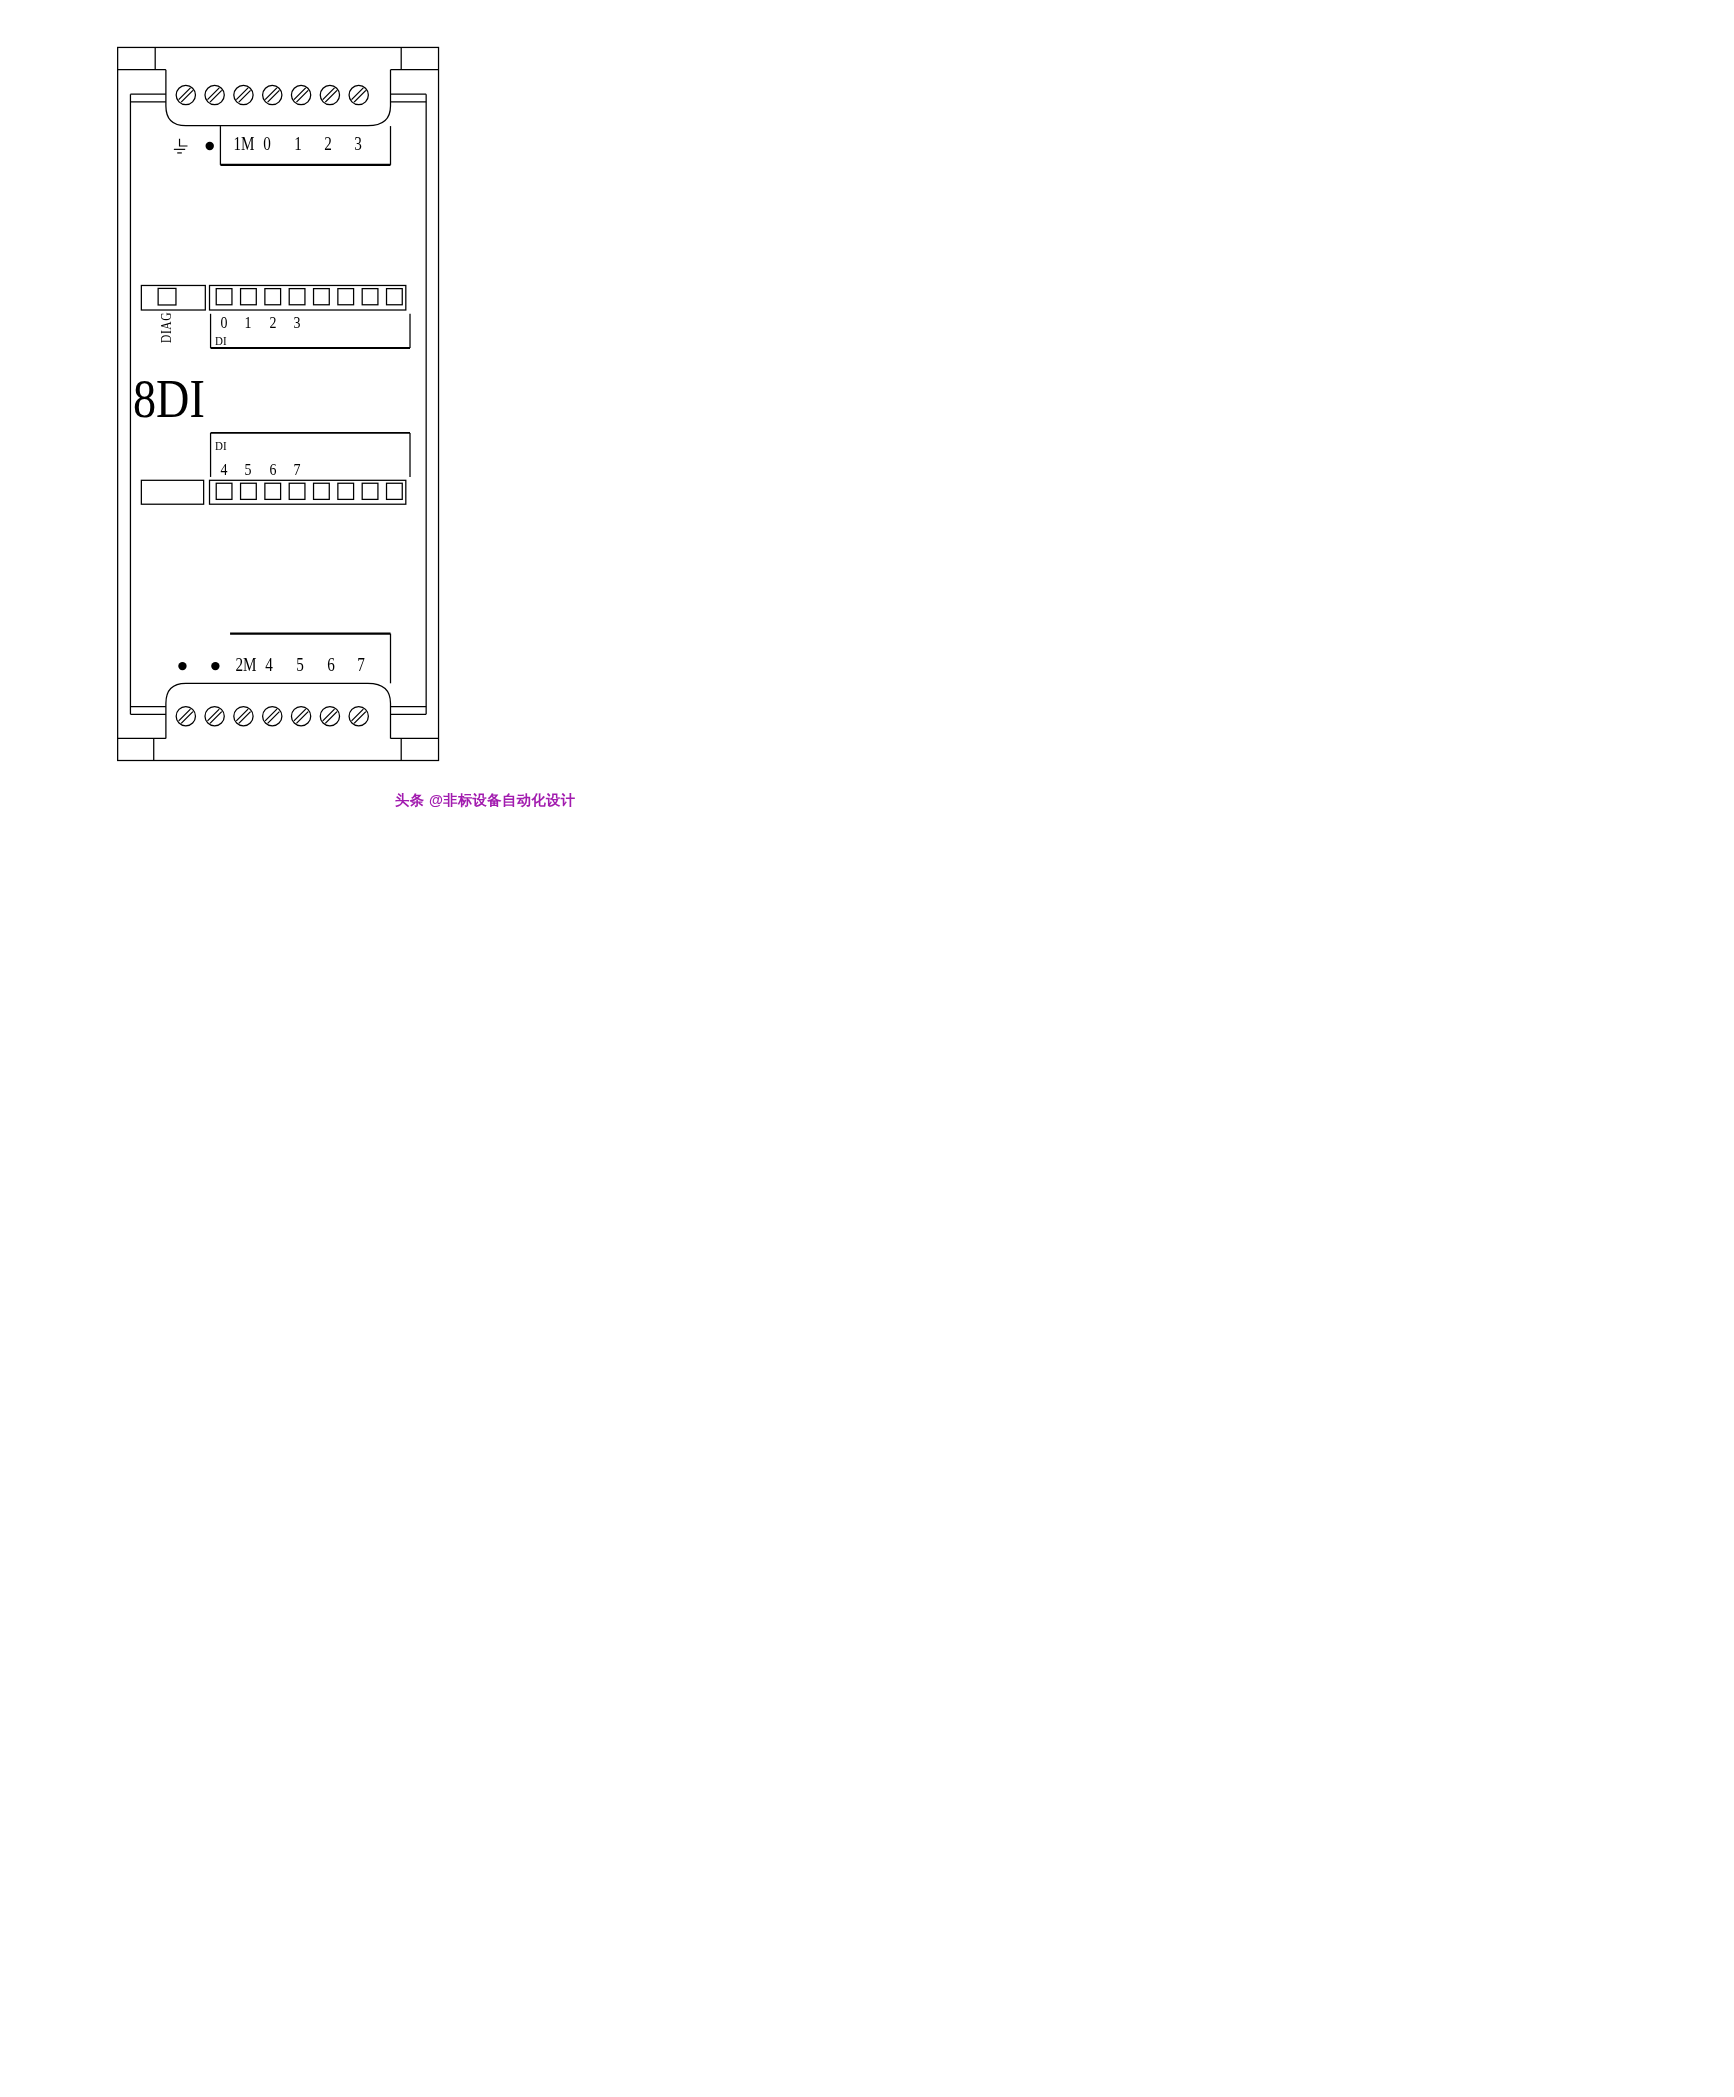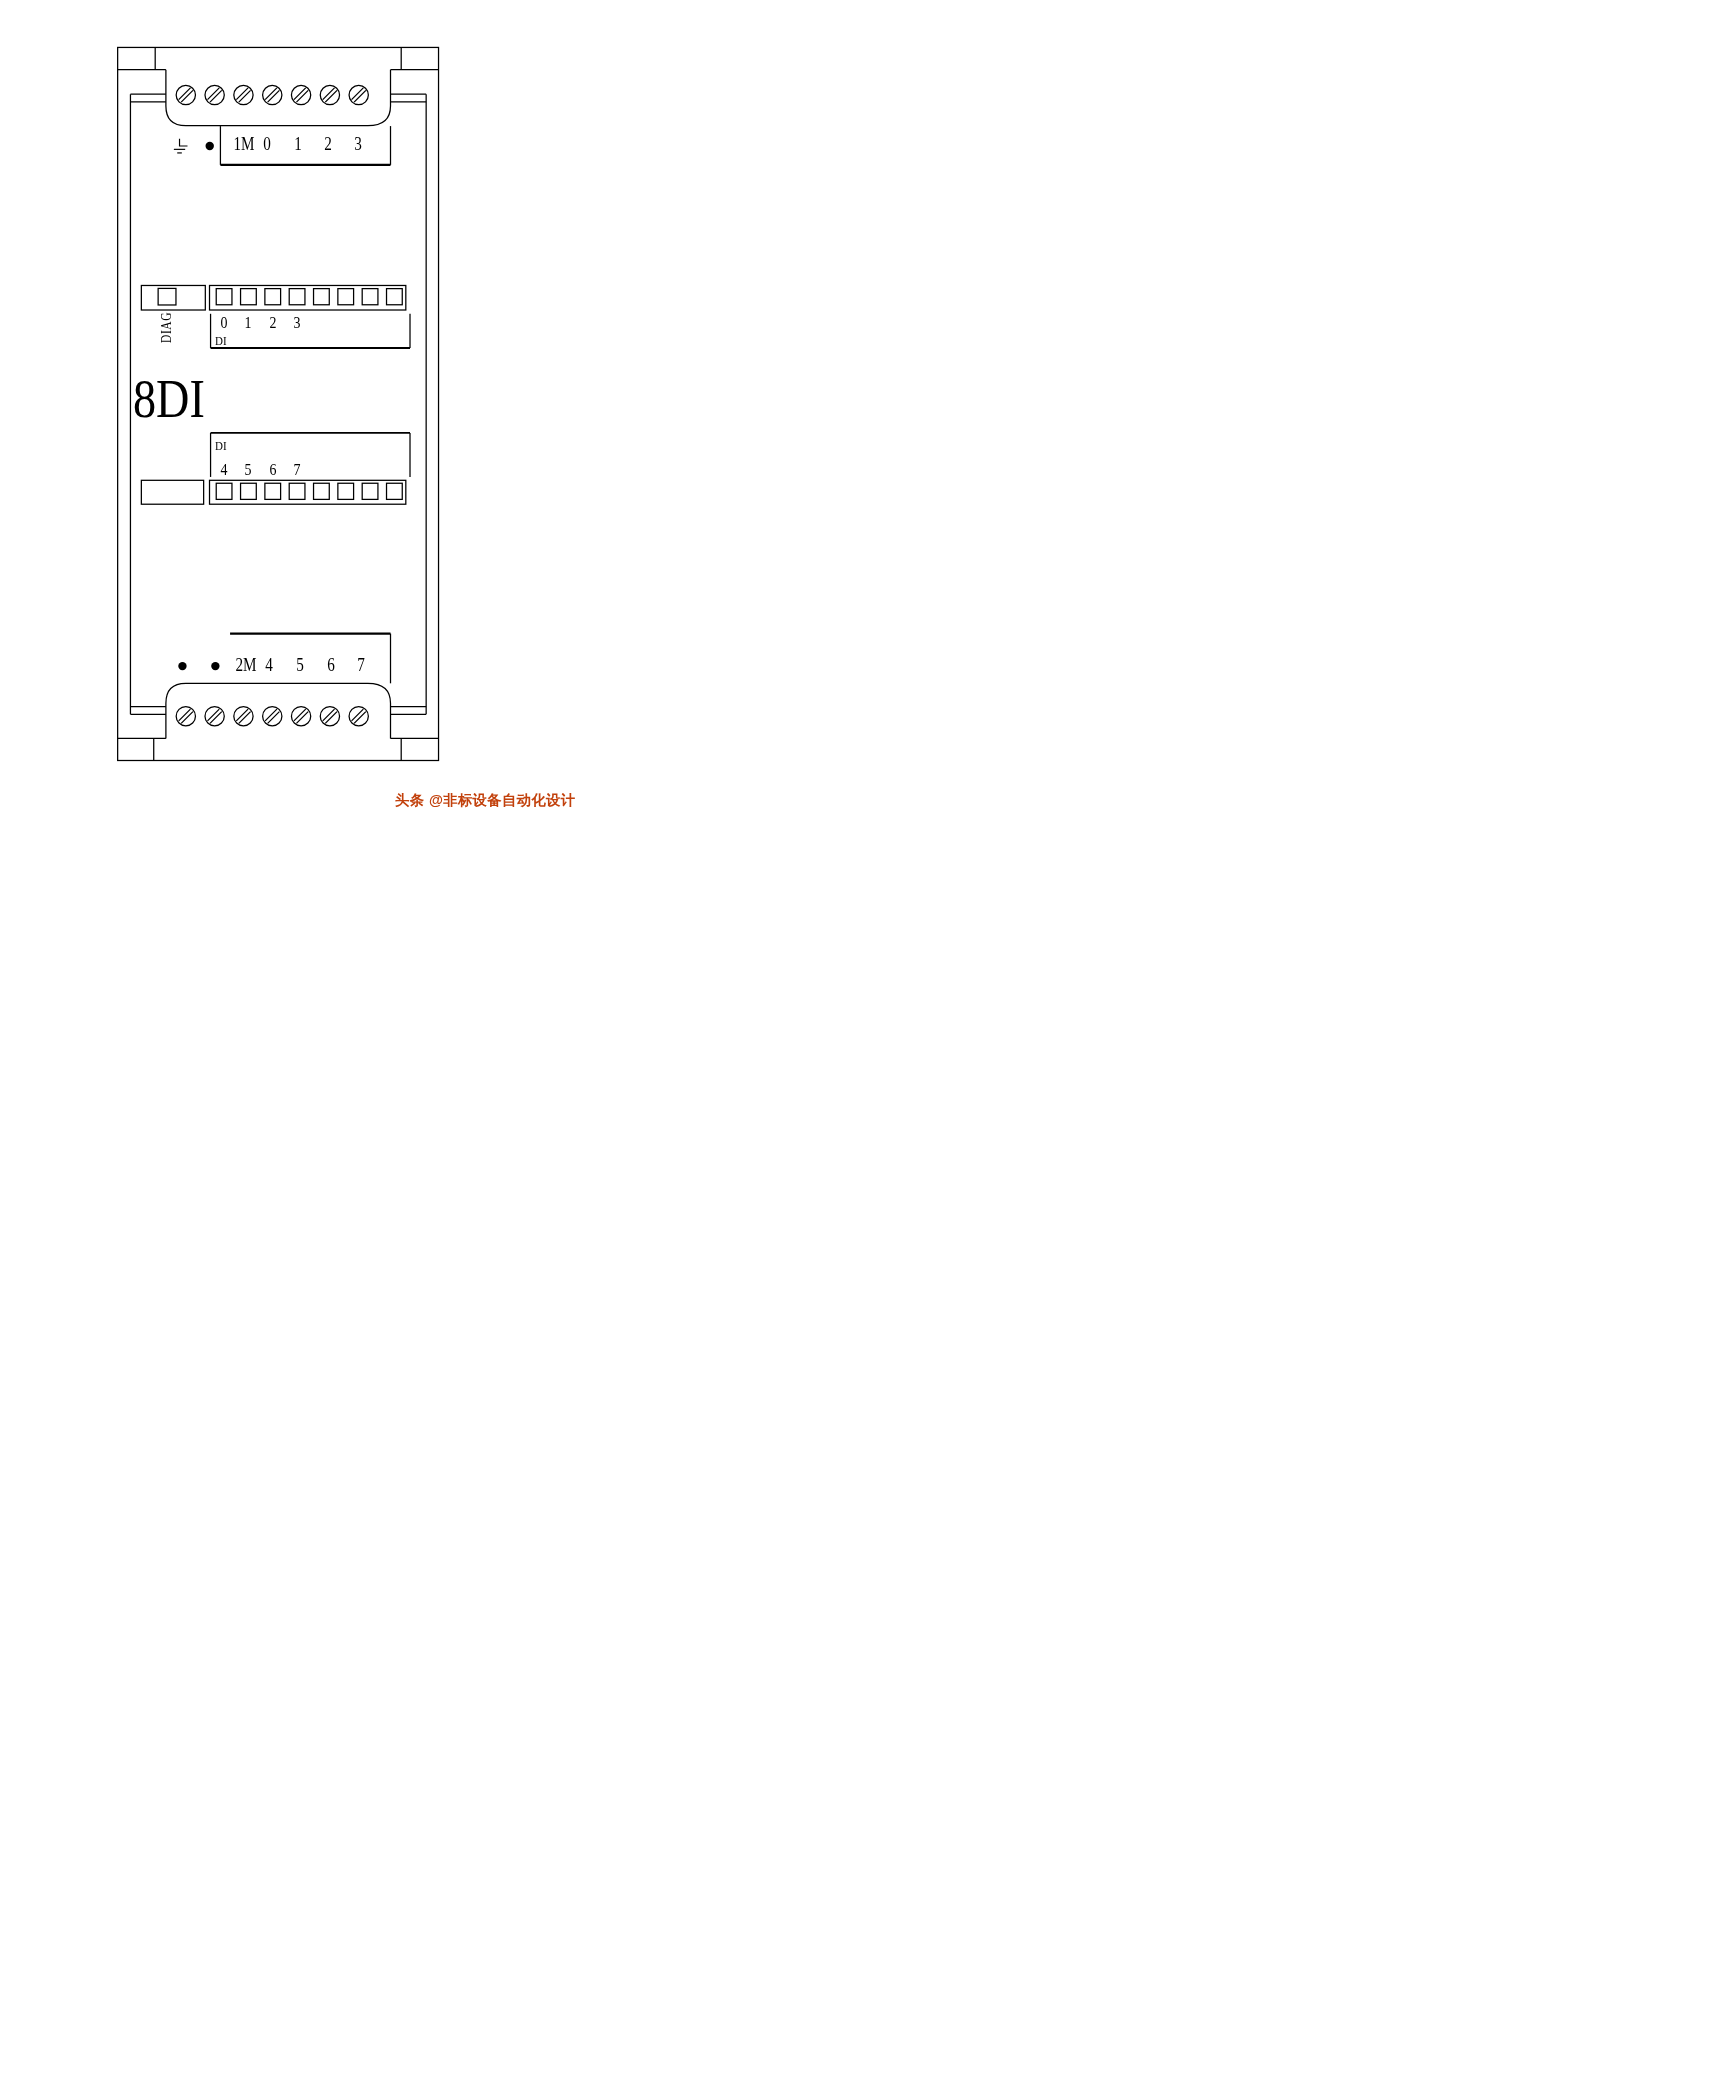--- a/index.html
+++ b/index.html
@@ -198,15 +198,15 @@
     </div>
 
   <div class="row row-terminals">
       <span class="t" style="left: 246px; top: 656px;"><span class="c">2M</span></span>
       <span class="t" style="left: 269px; top: 656px;"><span class="c">4</span></span>
       <span class="t" style="left: 300px; top: 656px;"><span class="c">5</span></span>
       <span class="t" style="left: 331px; top: 656px;"><span class="c">6</span></span>
       <span class="t" style="left: 361px; top: 656px;"><span class="c">7</span></span>
     </div>
 
-  <div id="watermark" style="color: #c2410c;">头条 @非标设备自动化设计</div>
+  <div id="watermark" style="color: #a21caf;">头条 @非标设备自动化设计</div>
 </div>
 
 
 </body></html>

